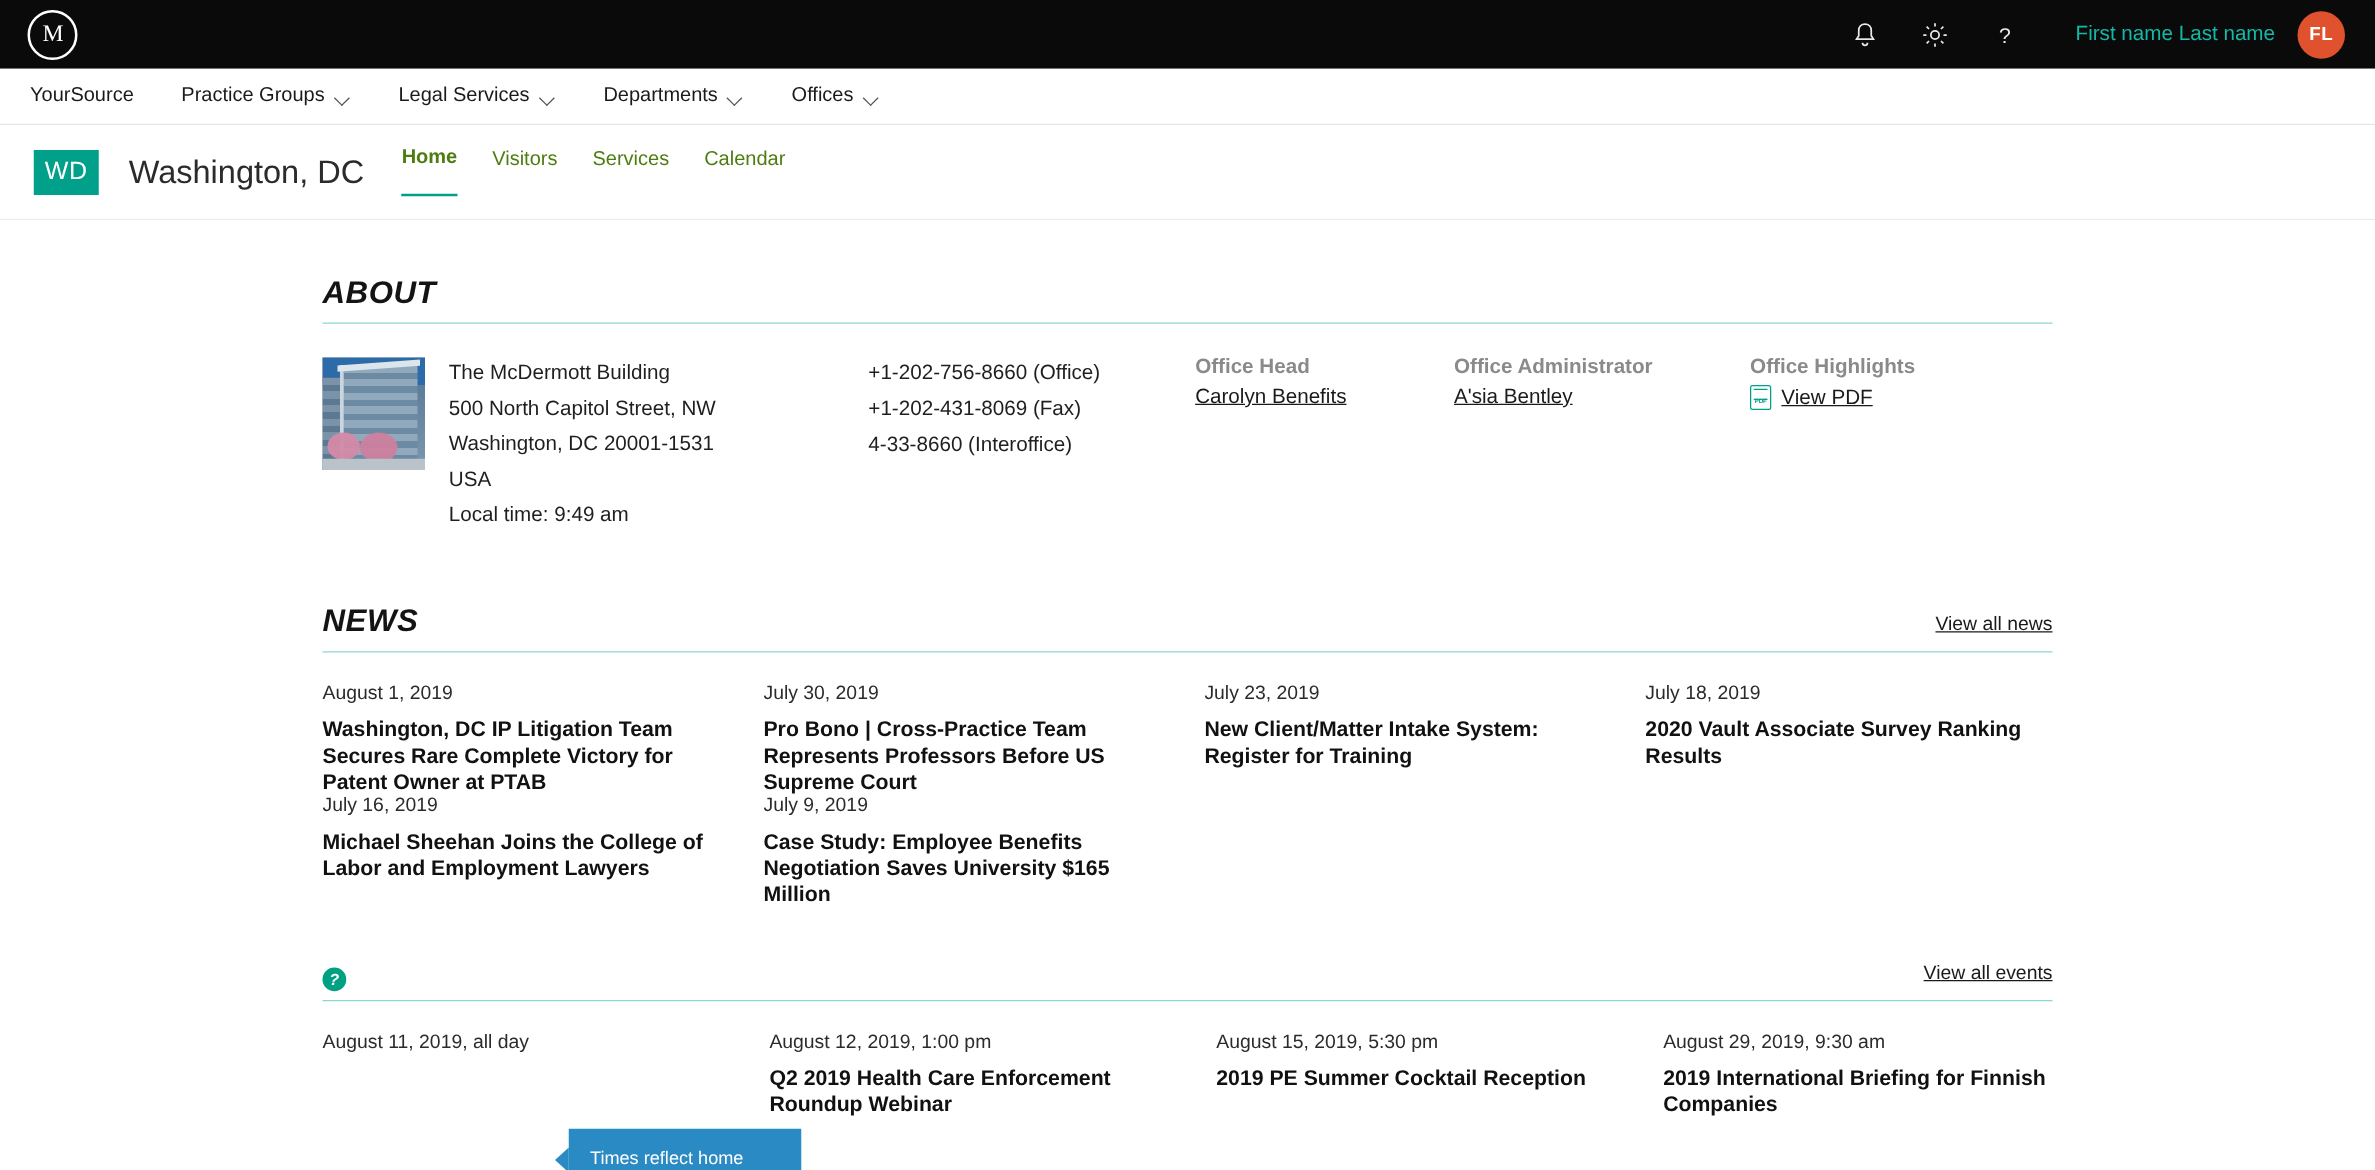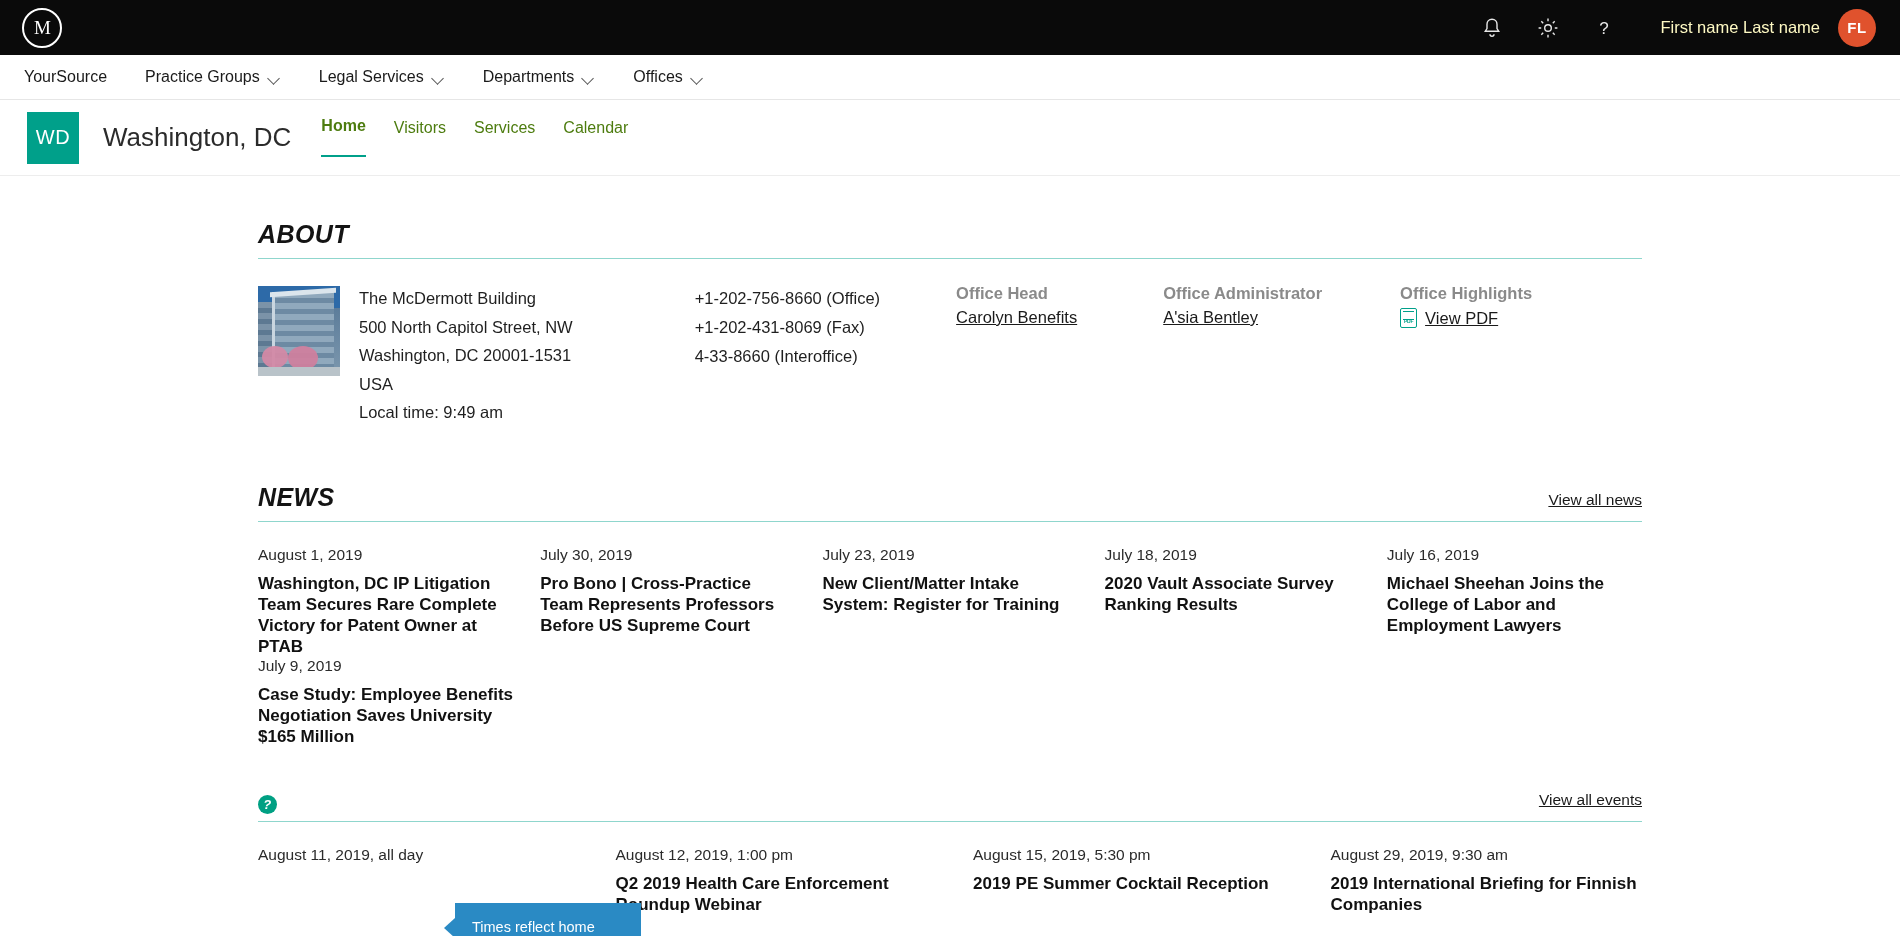--- a/index.html
+++ b/index.html
@@ -32,21 +32,21 @@
   }
   .topbar-spacer { flex: 1; }
   .topbar-icons { display: flex; align-items: center; gap: 0px; }
   .ticon {
     width: 56px; height: 55px;
     display: flex; align-items: center; justify-content: center;
     color: #e8e8e8;
   }
   .ticon svg { display: block; }
   .user-name {
-    color: #fef9c3;
+    color: #14b8a6;
     font-size: 16.5px;
     margin-left: 28px;
     margin-right: 18px;
     white-space: nowrap;
   }
   .avatar {
     width: 38px; height: 38px;
     border-radius: 50%;
     background: #e0522d;
     color: #fff;
@@ -90,21 +90,21 @@
   
   .siteheader {
     height: 76px;
     background: #ffffff;
     display: flex;
     align-items: center;
     padding-left: 27px;
     border-bottom: 1px solid #ededed;
   }
   .site-logo {
-    width: 52px; height: 52px;
+    width: 52px; height: 36px;
     background: #00a08a;
     color: #ffffff;
     font-size: 20px;
     display: flex; align-items: center; justify-content: center;
     letter-spacing: 0.5px;
   }
   .site-title {
     font-size: 26px;
     color: #2b2b2b;
     margin-left: 24px;
@@ -236,21 +236,21 @@
     border-top: 1.4px solid #00a08a;
     border-bottom: 1.4px solid #00a08a;
   }
 
   
   .news-sec { padding-top: 56px; }
   .events-sec { padding-top: 44px; }
 
   .card-grid {
     display: grid;
-    grid-template-columns: repeat(5, 1fr);
+    grid-template-columns: repeat(4, 1fr);
     gap: 0 27px;
     padding-top: 24px;
   }
   .card-grid.ev4 { grid-template-columns: repeat(4, 1fr); gap: 0 46px; }
   .card-date {
     font-size: 15.5px;
     color: #2b2b2b;
     margin-bottom: 9px;
   }
   .card-title {

